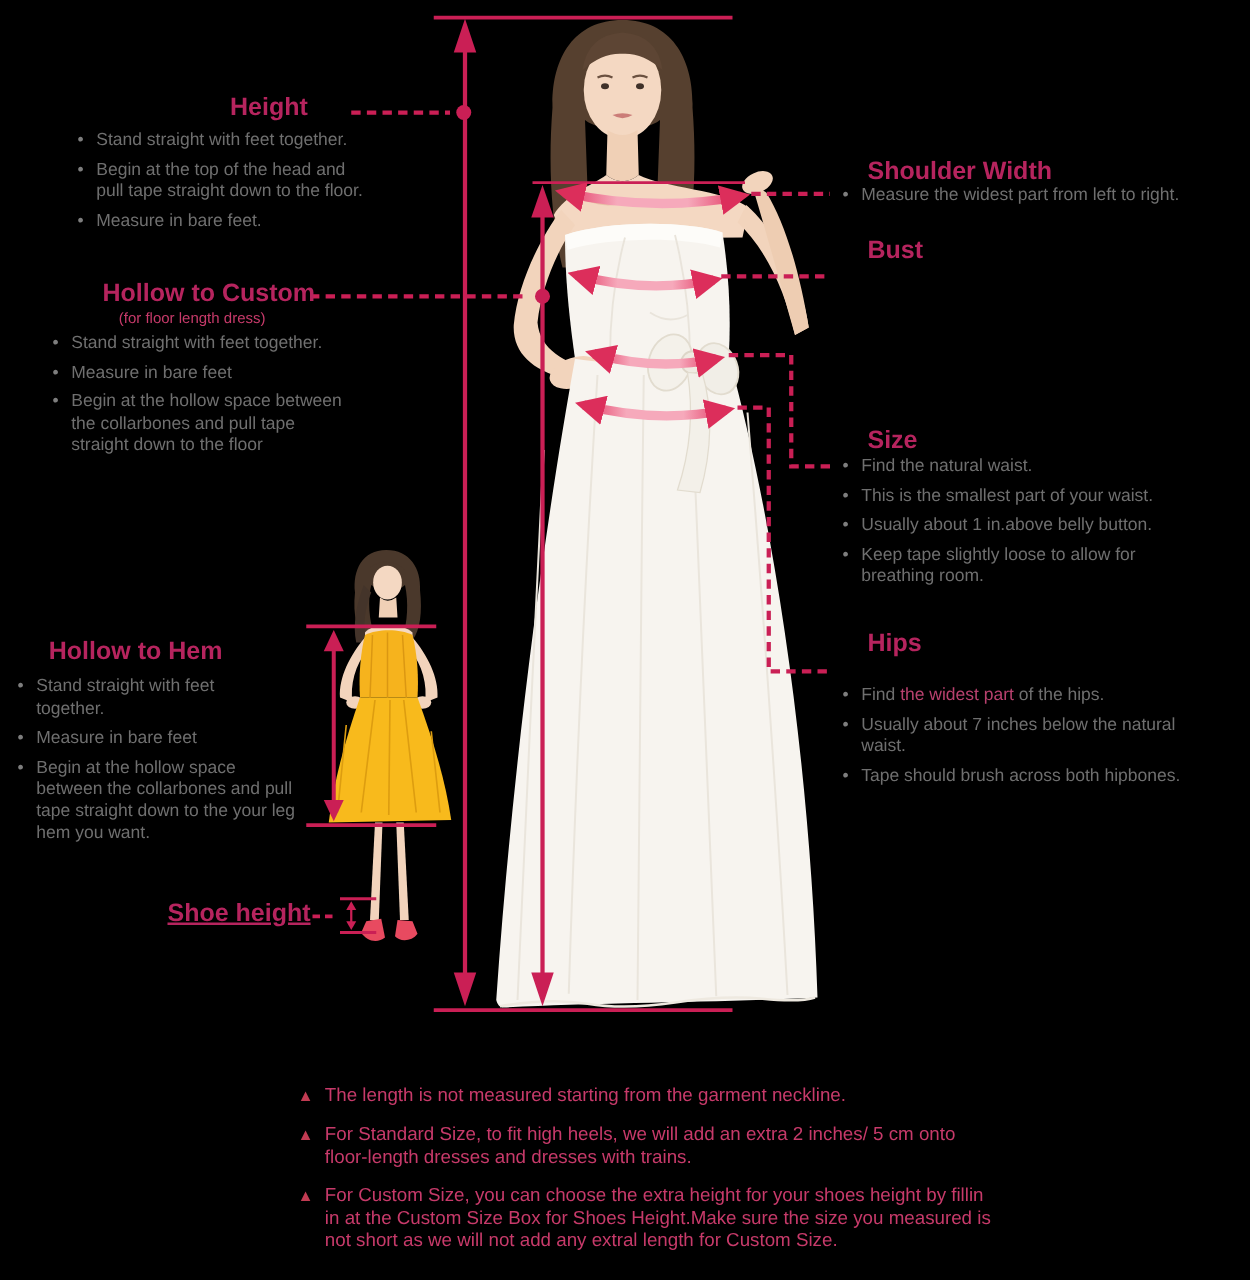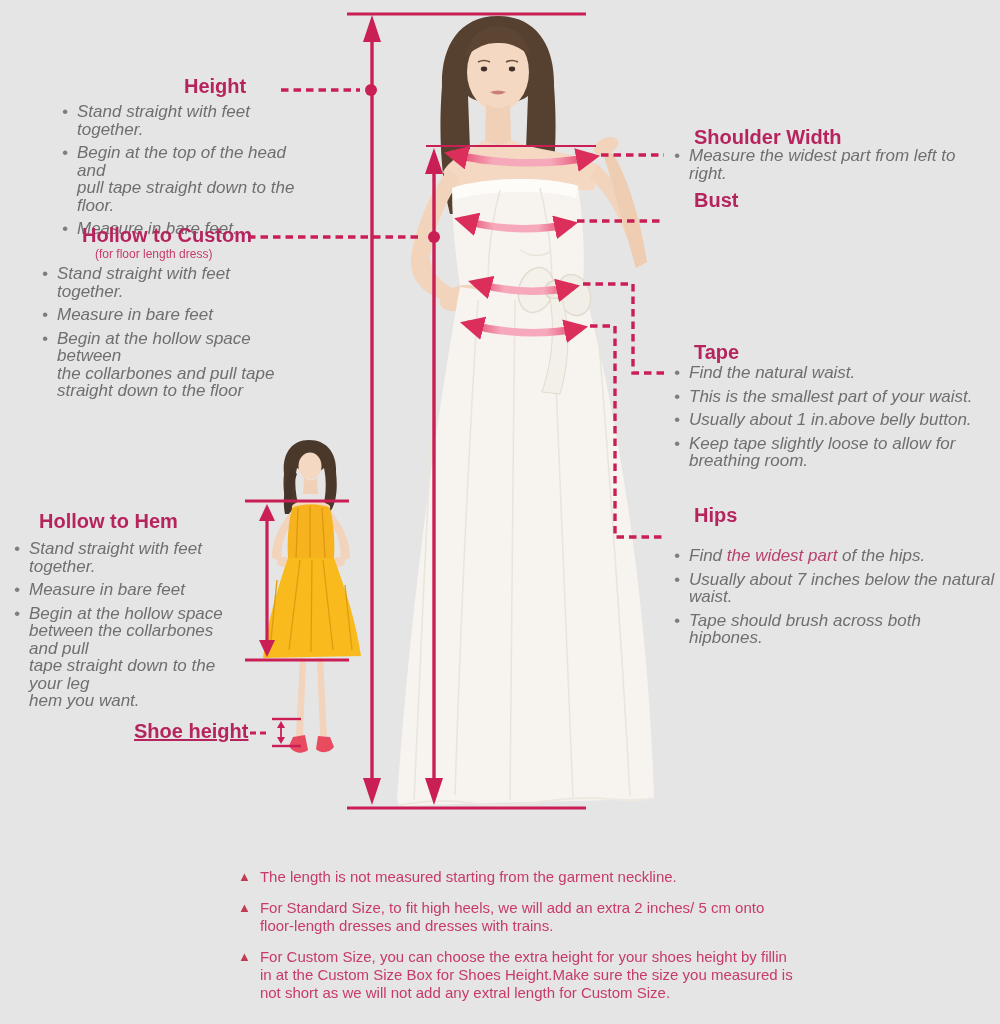--- a/index.html
+++ b/index.html
@@ -1,24 +1,24 @@
 <!DOCTYPE html>
 <html style="--title: #b6245e; --body: #6f6f6f; --accent: #ca1f55; --highlight: #b8416e; --note: #c73a6a; --note-triangle: #c13b52; --tape-end: #e23560; --tape-mid: #f6a9bb; --dress-main: #f7f4ef; --dress-small: #f8ba1c;"><head>
 <meta charset="utf-8">
 <style>
   html,body{margin:0;padding:0;background:#fff;}
-  #canvas{position:relative;width:1000px;height:1024px;background:#e5e5e5;overflow:hidden;
+  #canvas{position:relative;width:1000px;height:1024px;background:#000000;overflow:hidden;
           font-family:"Liberation Sans",sans-serif;}
   #scene{position:absolute;left:0;top:0;z-index:1;}
   .txt{position:absolute;z-index:2;}
   .sec-title{position:absolute;z-index:2;font-size:20px;font-weight:bold;color:var(--title,#b6245e);white-space:nowrap;}
   .subtitle{position:absolute;z-index:2;font-size:12px;color:var(--note,#c73a6a);white-space:nowrap;}
   ul.bullets{list-style:none;margin:0;padding:0;}
-  ul.bullets li{position:relative;padding-left:17px;font-size:17px;color:var(--body,#6f6f6f);
-                line-height:17.5px;margin-bottom:6px;white-space:pre-line;font-style:italic;}
+  ul.bullets li{position:relative;padding-left:17px;font-size:14px;color:var(--body,#6f6f6f);
+                line-height:17.5px;margin-bottom:6px;white-space:pre-line;}
   ul.bullets li::before{content:"\2022";position:absolute;left:2px;top:0;color:#7e7e7e;}
   .hl{color:var(--highlight,#b8416e);}
   .note{display:flex;gap:9px;align-items:flex-start;margin-bottom:13px;}
   .note .tri{color:var(--note-triangle,#c13b52);font-size:13px;line-height:18px;flex:0 0 auto;}
   .note .note-text{font-size:15px;color:var(--note,#c73a6a);line-height:18px;white-space:pre-line;}
 </style>
 </head>
 <body>
 
 <div id="canvas">
@@ -184,21 +184,21 @@
 
   <div class="sec-title" style="left:694px;top:126px;">Shoulder Width</div>
   <div class="txt" style="left:672px;top:147px;width:322px;">
     <ul class="bullets">
       <li>Measure the widest part from left to right.</li>
     </ul>
   </div>
 
   <div class="sec-title" style="left:694px;top:189px;">Bust</div>
 
-  <div class="sec-title" style="left:694px;top:341px;">Tape</div>
+  <div class="sec-title" style="left:694px;top:341px;">Size</div>
   <div class="txt" style="left:672px;top:364px;width:322px;">
     <ul class="bullets">
       <li>Find the natural waist.</li>
       <li>This is the smallest part of your waist.</li>
       <li>Usually about 1 in.above belly button.</li>
       <li>Keep tape slightly loose to allow for
 breathing room.</li>
     </ul>
   </div>
 

